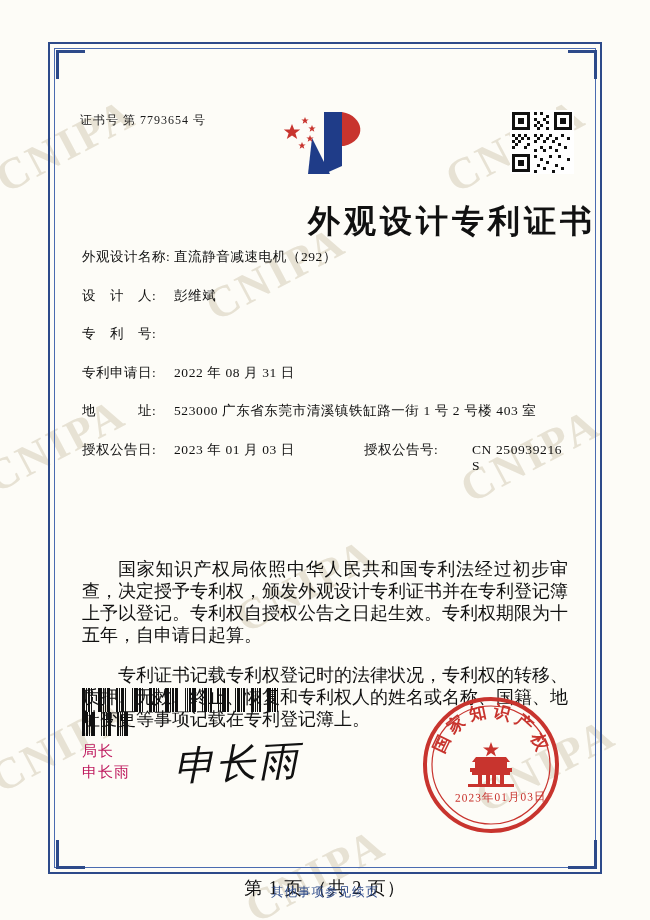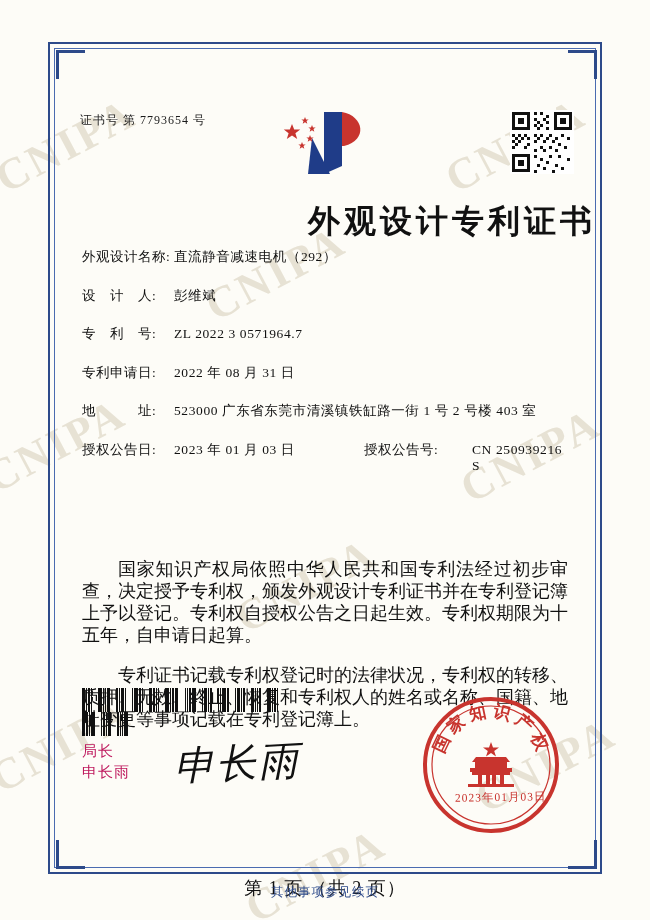--- a/index.html
+++ b/index.html
@@ -340,21 +340,20 @@
     <div class="field-row">
       <span class="field-label">外观设计名称:</span>
       <span class="field-value">直流静音减速电机（292）</span>
     </div>
     <div class="field-row">
       <span class="field-label">设　计　人:</span>
       <span class="field-value">彭维斌</span>
     </div>
     <div class="field-row">
       <span class="field-label">专　利　号:</span>
-      <span class="field-value">ZL 2022 3 0571964.7</span>
     </div>
     <div class="field-row">
       <span class="field-label">专利申请日:</span>
       <span class="field-value">2022 年 08 月 31 日</span>
     </div>
     <div class="field-row">
       <span class="field-label">地　　　址:</span>
       <span class="field-value">523000 广东省东莞市清溪镇铁缸路一街 1 号 2 号楼 403 室</span>
     </div>
     <div class="field-row dual">

